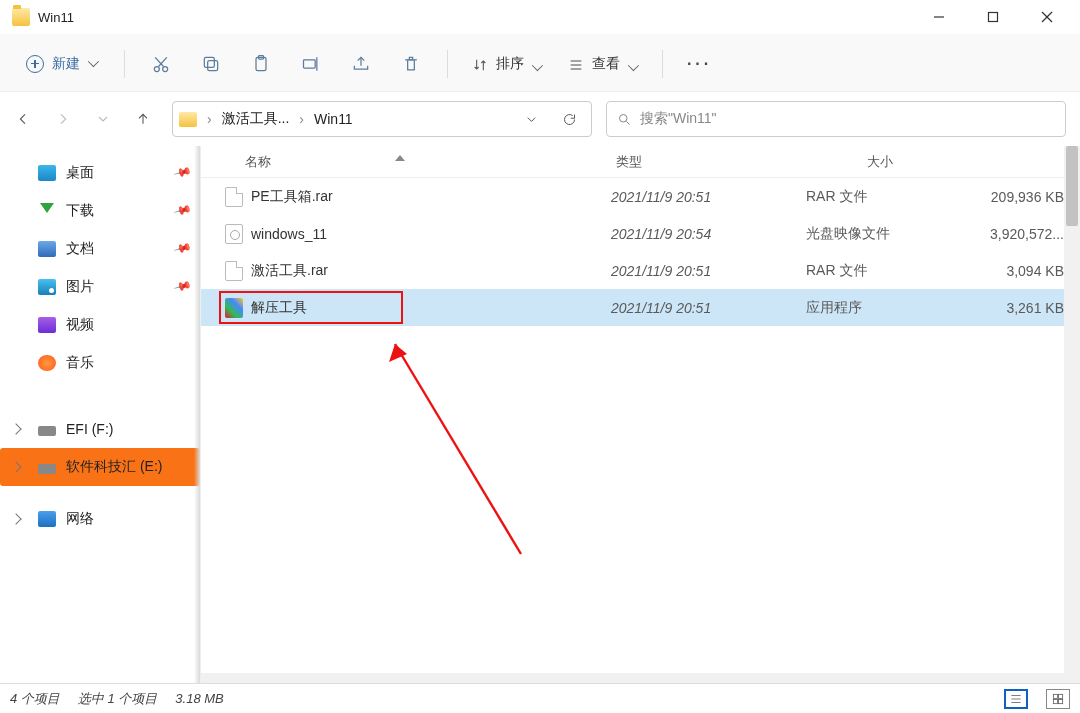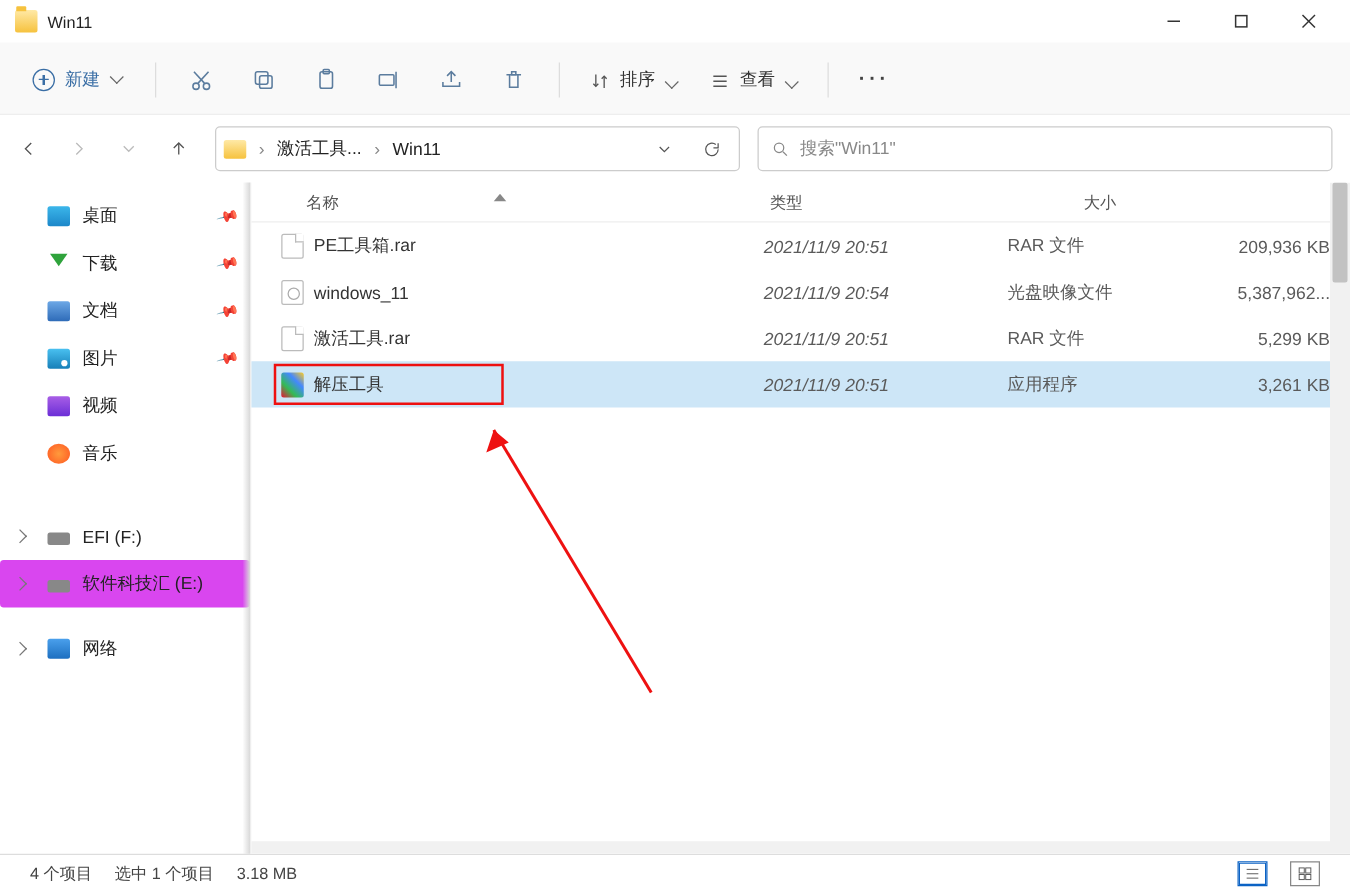--- a/index.html
+++ b/index.html
@@ -43,21 +43,21 @@
   .addr-btn svg { width:15px; height:15px; stroke:#555; fill:none; stroke-width:1.6; }
   .searchbox { width:460px; height:36px; border:1px solid #ccc; border-radius:4px; display:flex; align-items:center; padding:0 10px; gap:8px; color:#888; }
   .searchbox svg { width:15px; height:15px; stroke:#888; fill:none; stroke-width:1.6; }
 
   
   .main { display:flex; height: calc(713px - 36px - 56px - 54px - 30px); }
   .sidebar { width:200px; padding:8px 0; position:relative; }
   .sidebar::after { content:""; position:absolute; right:0; top:0; bottom:0; width:6px; background: linear-gradient(to left, #d9d9d9, transparent); }
   .sb-item { display:flex; align-items:center; gap:10px; height:38px; padding:0 8px 0 38px; border-radius:3px; position:relative; }
   .sb-item.expandable::before { content:""; position:absolute; left:12px; width:7px; height:7px; border-right:1.5px solid #777; border-bottom:1.5px solid #777; transform:rotate(-45deg); }
-  .sb-item.selected { background:#d946ef; }
+  .sb-item.selected { background:#f97316; }
   .pin { position:absolute; right:10px; color:#999; font-size:12px; transform:rotate(30deg); }
   .ico { width:18px; height:16px; border-radius:2px; }
   .ico-desktop{ background:linear-gradient(#3bb6ea,#1c87c9); }
   .ico-down   { background:none; } .ico-down::before{content:"";display:block;width:0;height:0;border-left:7px solid transparent;border-right:7px solid transparent;border-top:10px solid #2fa33c; margin-left:2px;}
   .ico-doc    { background:linear-gradient(#6da8e6,#2e6bb8); }
   .ico-pic    { background:linear-gradient(#49c0f0,#177fb8); position:relative;} .ico-pic::after{content:"";position:absolute;right:2px;bottom:2px;width:5px;height:5px;background:#fff;border-radius:50%;}
   .ico-vid    { background:linear-gradient(#a85ee6,#6b2ed6); }
   .ico-music  { background:radial-gradient(circle,#ff9a3c,#ff5722); border-radius:50%; }
   .ico-cloud  { width:20px;height:14px;background:#1f8fe6;border-radius:7px;position:relative;} .ico-cloud::before{content:"";position:absolute;top:-5px;left:5px;width:10px;height:10px;background:#1f8fe6;border-radius:50%;}
   .ico-pc     { background:linear-gradient(#4aa0ec,#1d6fc0); }
@@ -77,21 +77,21 @@
   .fico-file { border:1px solid #bbb; border-radius:2px; background:#fff; position:relative;} .fico-file::after{content:"";position:absolute;right:-1px;top:-1px;width:6px;height:6px;background:#fff;border-left:1px solid #bbb;border-bottom:1px solid #bbb;}
   .fico-disc { border:1px solid #bbb; border-radius:2px; background:#fff; position:relative;} .fico-disc::after{content:"";position:absolute;left:4px;top:5px;width:8px;height:8px;border:1px solid #aaa;border-radius:50%;}
   .fico-app  { background:linear-gradient(45deg,#e13,#3b5,#48f,#fc2); border-radius:2px;}
   .row .cname{ width:360px; } .row .cdate{ width:195px; color:#5a5a5a;font-style:italic;} .row .ctype{ width:168px; color:#5a5a5a;} .row .csize{ width:100px; text-align:right; color:#5a5a5a; padding-right:10px;}
   .row.selected { background:#cde6f7; }
   .highlight-box { position:absolute; border:2px solid #e11; pointer-events:none; }
 
   .arrow-annot { position:absolute; pointer-events:none; }
 
   
-  .statusbar { height:30px; border-top:1px solid #ddd; display:flex; align-items:center; padding:0 24px; gap:18px; font-size:13px; color:#444; }
+  .statusbar { height:30px; border-top:1px solid #ddd; display:flex; align-items:center; padding:0 10px; gap:18px; font-size:13px; color:#444;font-style:italic; }
   .statusbar .grow{flex:1;}
   .viewmode { width:24px;height:20px;border:1px solid #888;display:flex;align-items:center;justify-content:center;}
   .viewmode.active{ border-color:#0b62c4; box-shadow:0 0 0 1px #0b62c4 inset;}
   .viewmode svg{width:14px;height:14px;stroke:#555;fill:none;stroke-width:1.3;}
 </style>
 </head>
 <body>
 
 <div class="titlebar">
   <div class="folder-ico"></div>
@@ -297,28 +297,28 @@
       <span class="cname">PE工具箱.rar</span>
       <span class="cdate">2021/11/9 20:51</span>
       <span class="ctype">RAR 文件</span>
       <span class="csize">209,936 KB</span>
     </div>
     <div class="row">
       <span class="fico fico-disc"></span>
       <span class="cname">windows_11</span>
       <span class="cdate">2021/11/9 20:54</span>
       <span class="ctype">光盘映像文件</span>
-      <span class="csize">5,387,962...</span>
+      <span class="csize">3,920,572...</span>
     </div>
     <div class="row">
       <span class="fico fico-file"></span>
       <span class="cname">激活工具.rar</span>
       <span class="cdate">2021/11/9 20:51</span>
       <span class="ctype">RAR 文件</span>
-      <span class="csize">5,299 KB</span>
+      <span class="csize">3,094 KB</span>
     </div>
     <div class="row selected">
       <span class="fico fico-app"></span>
       <span class="cname">解压工具</span>
       <span class="cdate">2021/11/9 20:51</span>
       <span class="ctype">应用程序</span>
       <span class="csize">3,261 KB</span>
     </div>
 
     <div class="highlight-box" style="left:18px; top:145px; width:184px; height:33px;"></div>

